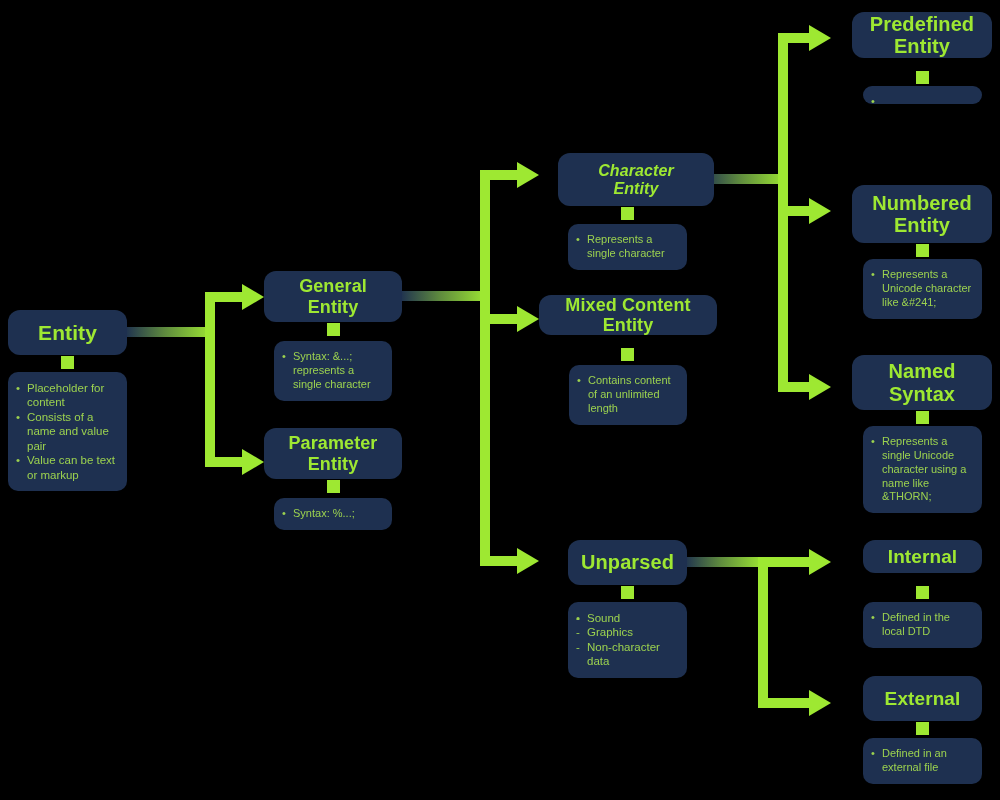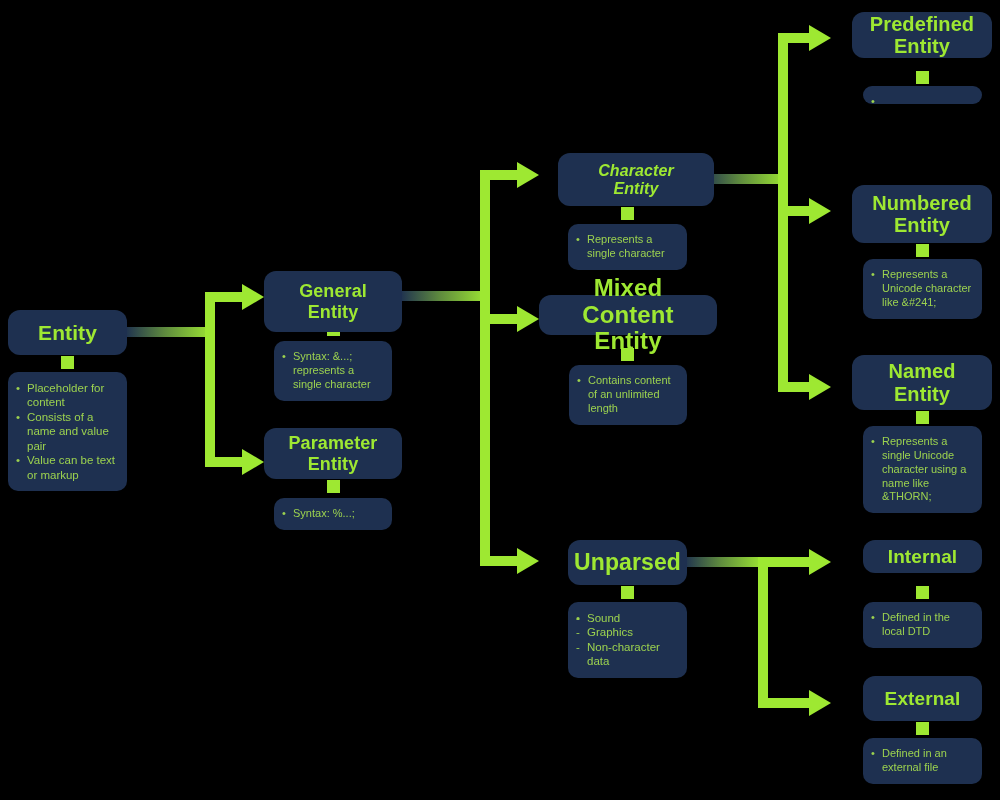--- a/index.html
+++ b/index.html
@@ -121,21 +121,21 @@
   </div>
   <div class="tick" style="left:61px; top:356px;"></div>
   <div class="detail" style="left:8px; top:372px; width:119px; font-size:11.5px;">
     <ul>
       <li><span class="mk">•</span><span>Placeholder for content</span></li>
       <li><span class="mk">•</span><span>Consists of  a name and value pair</span></li>
       <li><span class="mk">•</span><span>Value can be text or markup</span></li>
     </ul>
   </div>
 
-  <div class="node" style="left:264px; top:271px; width:138px; height:61px; font-size:18px;">
+  <div class="node" style="left:264px; top:271px; width:138px; height:51px; font-size:18px;">
     <span class="node-title">General
 Entity</span>
   </div>
   <div class="tick" style="left:327px; top:323px;"></div>
   <div class="detail" style="left:274px; top:341px; width:118px; font-size:11px;">
     <ul>
       <li><span class="mk">•</span><span>Syntax: &amp;...; represents a single character</span></li>
     </ul>
   </div>
 
@@ -154,32 +154,32 @@
     <span class="node-title">Character
 Entity</span>
   </div>
   <div class="tick" style="left:621px; top:207px;"></div>
   <div class="detail" style="left:568px; top:224px; width:119px; font-size:11px;">
     <ul>
       <li><span class="mk">•</span><span>Represents a single character</span></li>
     </ul>
   </div>
 
-  <div class="node" style="left:539px; top:295px; width:178px; height:40px; font-size:24px;justify-content:center;">
+  <div class="node" style="left:539px; top:295px; width:178px; height:40px; font-size:18px;justify-content:center;">
     <span class="node-title">Mixed Content
 Entity</span>
   </div>
   <div class="tick" style="left:621px; top:348px;"></div>
   <div class="detail" style="left:569px; top:365px; width:118px; font-size:11px;">
     <ul>
       <li><span class="mk">•</span><span>Contains content of an unlimited length</span></li>
     </ul>
   </div>
 
-  <div class="node" style="left:568px; top:540px; width:119px; height:45px; font-size:23px;">
+  <div class="node" style="left:568px; top:540px; width:119px; height:45px; font-size:20px;">
     <span class="node-title">Unparsed</span>
   </div>
   <div class="tick" style="left:621px; top:586px;"></div>
   <div class="detail" style="left:568px; top:602px; width:119px; font-size:11.5px;">
     <ul>
       <li><span class="mk">•</span></li>
       <li><span class="mk">-</span><span>Sound</span></li>
       <li><span class="mk">-</span><span>Graphics</span></li>
       <li><span class="mk">-</span><span>Non-character data</span></li>
     </ul>
@@ -202,21 +202,21 @@
   </div>
   <div class="tick" style="left:916px; top:244px;"></div>
   <div class="detail" style="left:863px; top:259px; width:119px; font-size:11px;">
     <ul>
       <li><span class="mk">•</span><span>Represents a Unicode character like &amp;#241;</span></li>
     </ul>
   </div>
 
   <div class="node" style="left:852px; top:355px; width:140px; height:55px; font-size:20px;">
     <span class="node-title">Named
-Entity</span>
+Syntax</span>
   </div>
   <div class="tick" style="left:916px; top:411px;"></div>
   <div class="detail" style="left:863px; top:426px; width:119px; font-size:11px;">
     <ul>
       <li><span class="mk">•</span><span>Represents a single Unicode character using a name like &amp;THORN;</span></li>
     </ul>
   </div>
 
   <div class="node" style="left:863px; top:540px; width:119px; height:33px; font-size:19px;">
     <span class="node-title">Internal</span>

